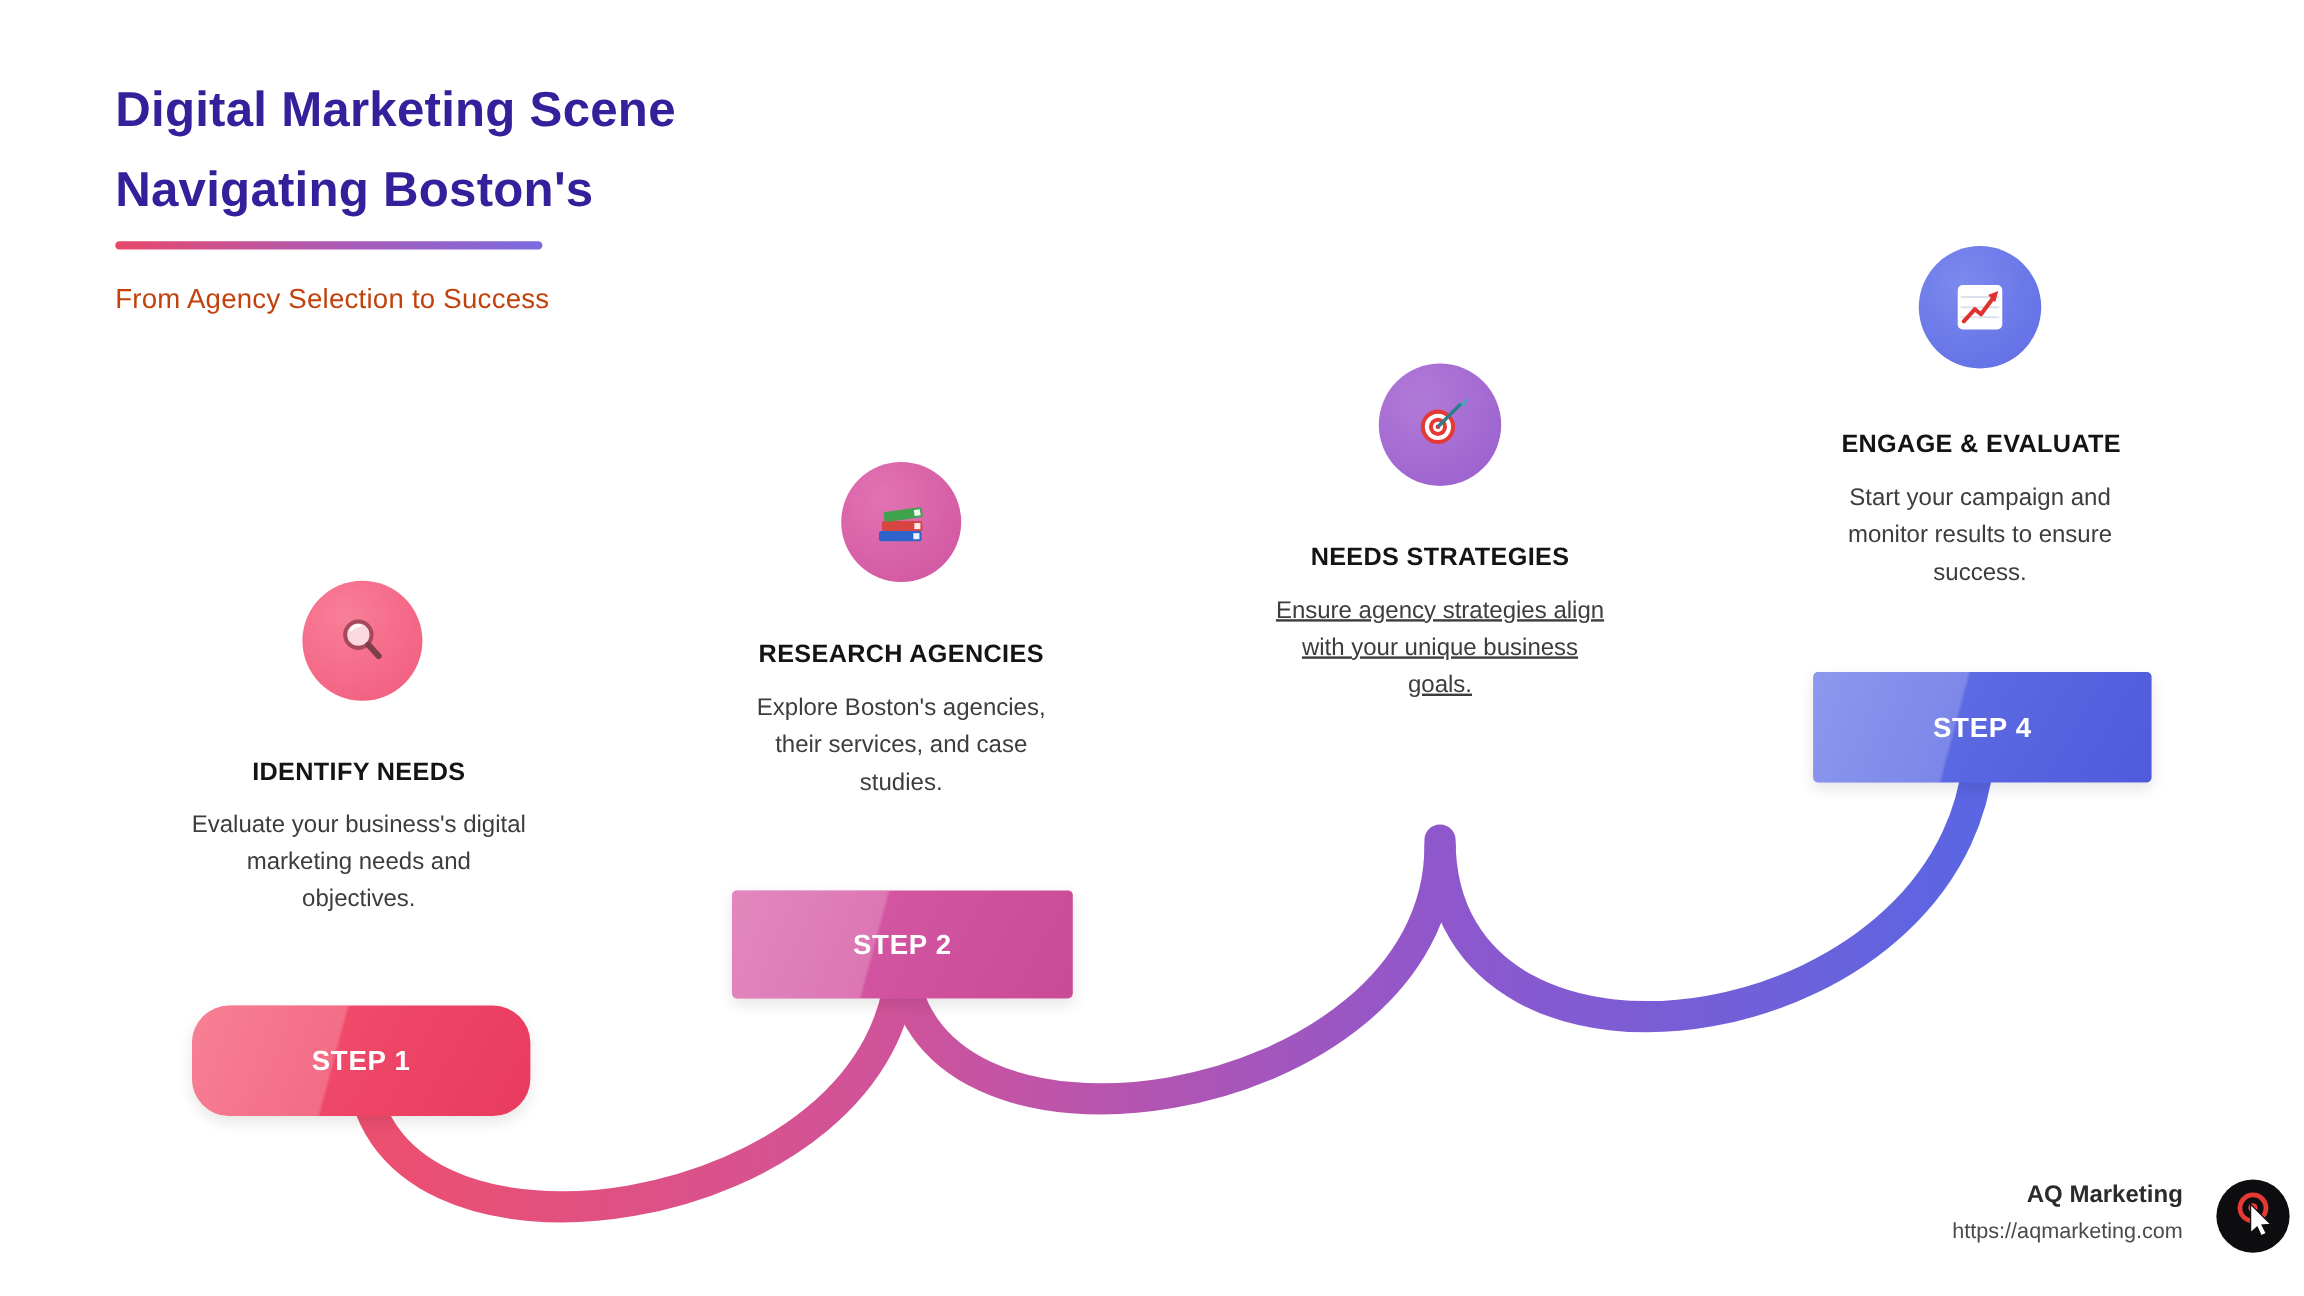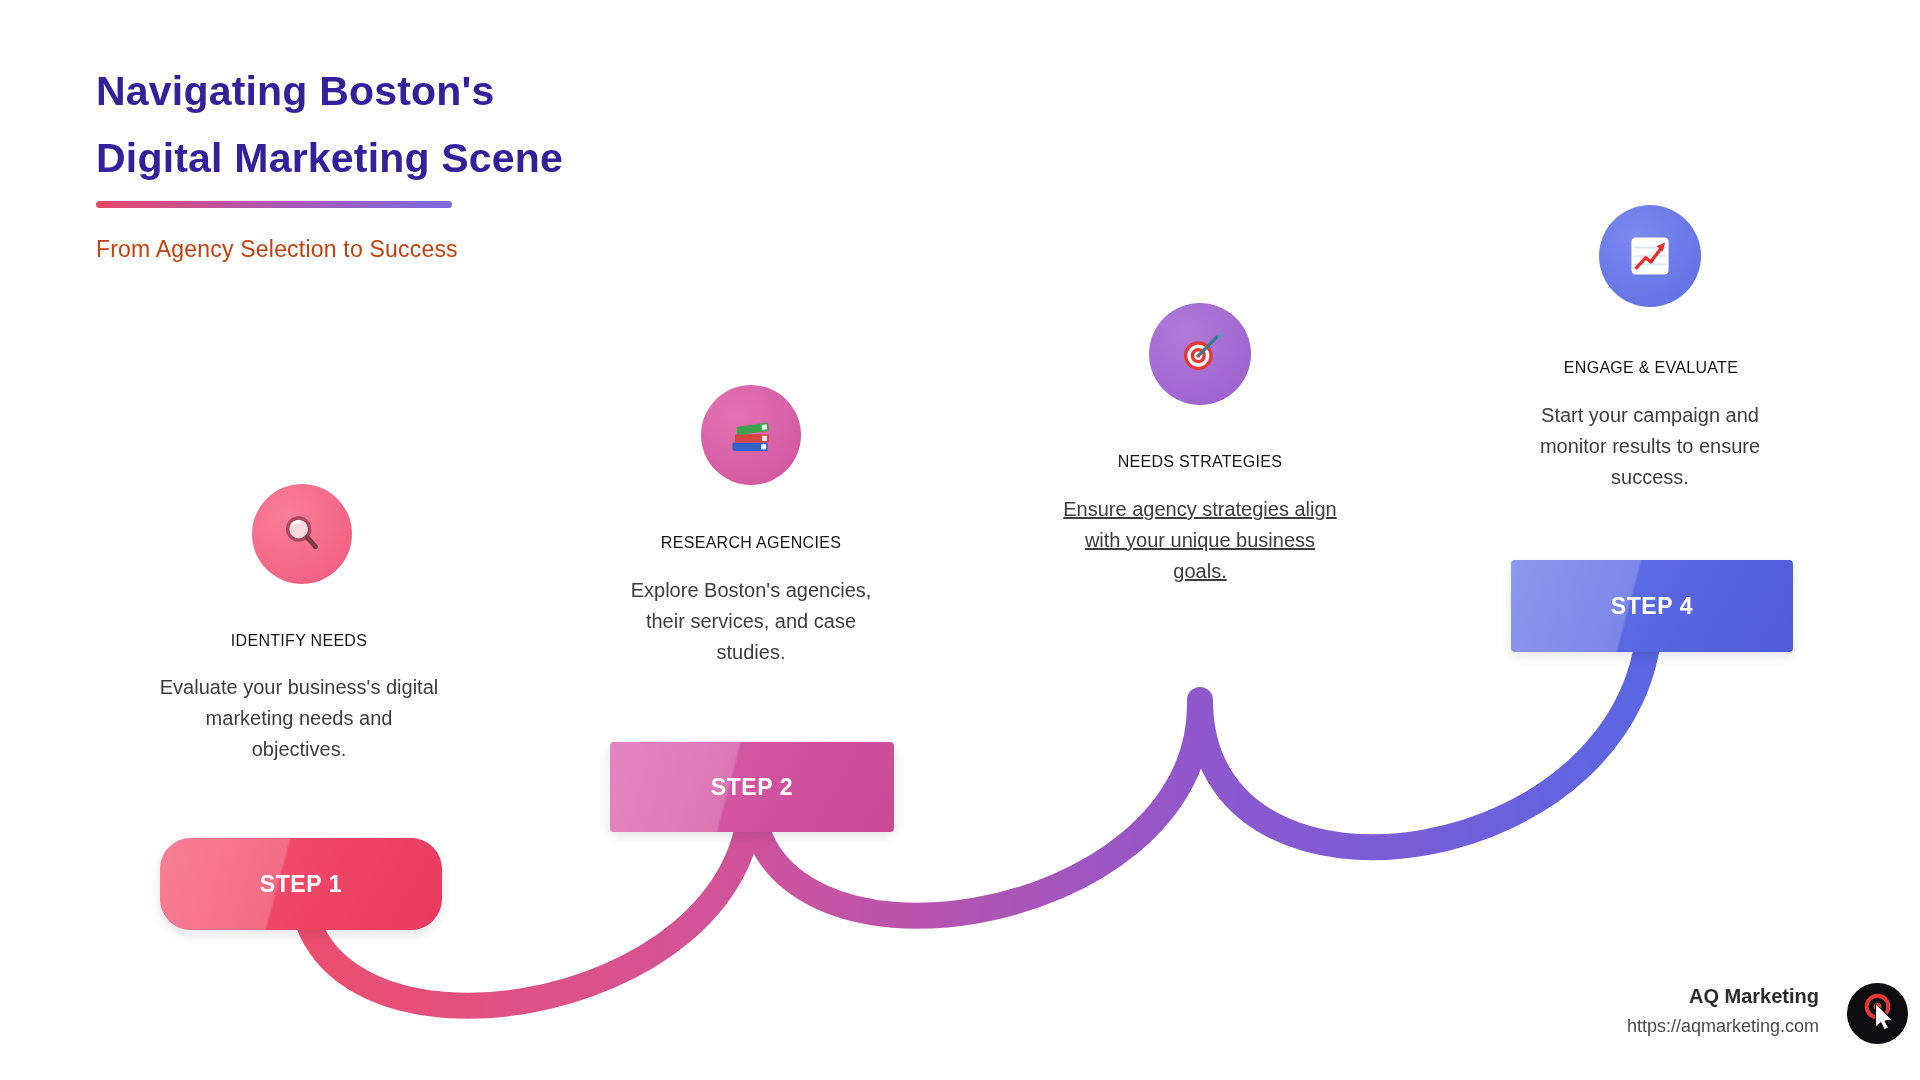--- a/index.html
+++ b/index.html
@@ -42,21 +42,21 @@
         background: radial-gradient(circle at 35% 30%, #f87e97, #f15a7c); }
   .c2 { left: 701px; top: 385px; width: 100px; height: 100px;
         background: radial-gradient(circle at 35% 30%, #e273b2, #ce539e); }
   .c3 { left: 1149px; top: 303px; width: 102px; height: 102px;
         background: radial-gradient(circle at 35% 30%, #b07ad8, #9a5ecd); }
   .c4 { left: 1599px; top: 205px; width: 102px; height: 102px;
         background: radial-gradient(circle at 35% 30%, #7c89ee, #5d6ce4); }
 
   
   .step-title {
-    text-align: center; font-size: 16px; font-weight: 400;
+    text-align: center; font-size: 21px; font-weight: 700;
     color: #141414; letter-spacing: 0.3px; z-index: 1;
   }
   .t1 { left: 149px;  top: 632px; width: 300px; }
   .t2 { left: 591px;  top: 534px; width: 320px; }
   .t3 { left: 1040px; top: 453px; width: 320px; }
   .t4 { left: 1490px; top: 359px; width: 322px; }
 
   .step-desc {
     text-align: center; font-size: 20px; color: #3d3d3d;
     line-height: 31px; z-index: 1;
@@ -115,22 +115,22 @@
         <stop offset="0" stop-color="#8f57cc"></stop>
           <stop offset="1" stop-color="#5a66e3"></stop>
       </linearGradient>
     </defs>
     <path d="M 301 880 C 301 1090, 751 1020, 751 795" fill="none" stroke="url(#g1)" stroke-width="26" stroke-linecap="round"></path>
     <path d="M 751 790 C 751 1000, 1200 930, 1200 705" fill="none" stroke="url(#g2)" stroke-width="26" stroke-linecap="round"></path>
     <path d="M 1200 700 C 1200 940, 1650 870, 1650 610" fill="none" stroke="url(#g3)" stroke-width="26" stroke-linecap="round"></path>
   </svg>
 
   <div id="title" class="abs">
+    <div>Digital Marketing Scene</div>
     <div>Navigating Boston's</div>
-    <div>Digital Marketing Scene</div>
   </div>
   <div id="underline" class="abs"></div>
   <div id="subtitle" class="abs">From Agency Selection to Success</div>
 
   <div class="icon-circle abs c1">
     <svg width="54" height="54" viewBox="0 0 64 64">
       <circle cx="28" cy="26" r="13" fill="#fbd9e0" stroke="#a8485c" stroke-width="4"></circle>
       <line x1="38" y1="36" x2="48" y2="47" stroke="#7d3d4b" stroke-width="6" stroke-linecap="round"></line>
       <path d="M21 21 q3 -4 8 -4" fill="none" stroke="#ffffff" stroke-width="3" stroke-linecap="round"></path>
     </svg>

